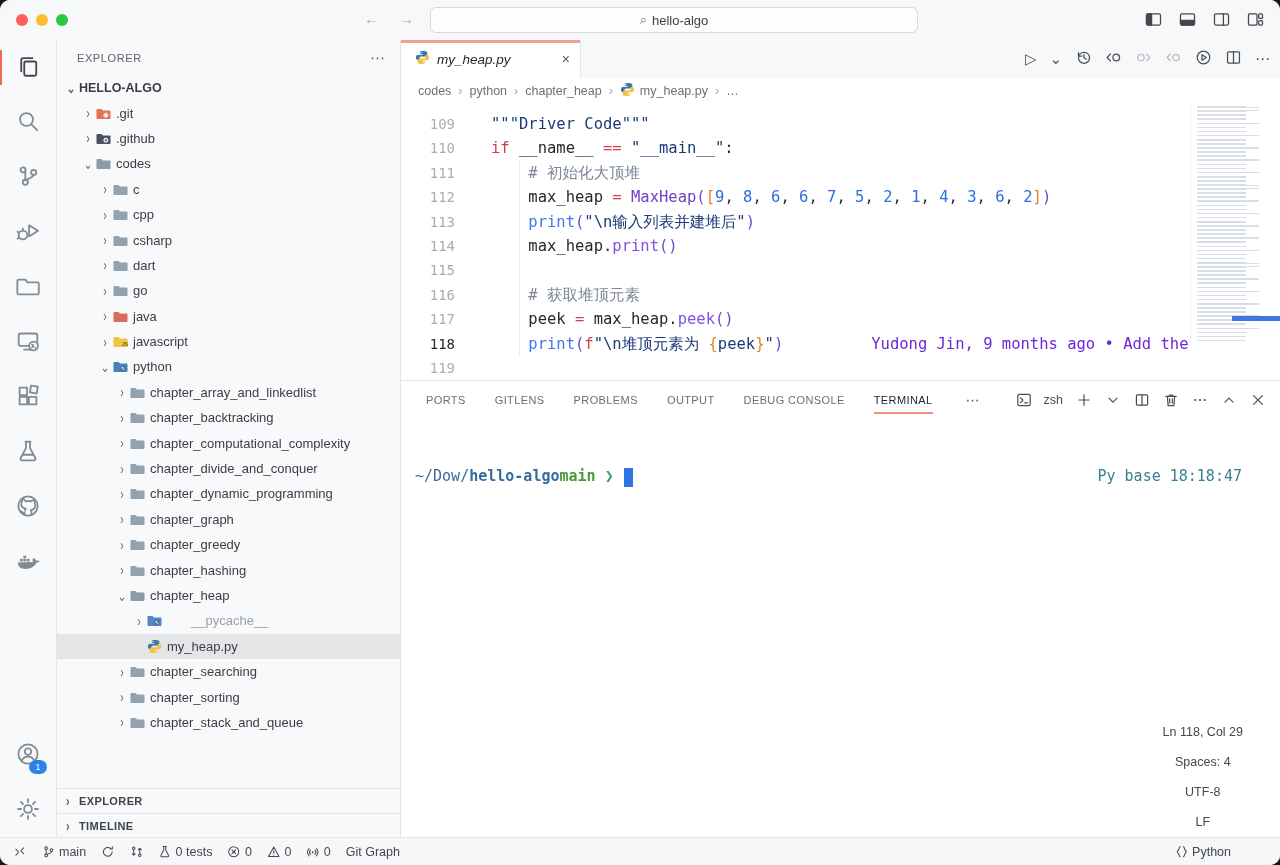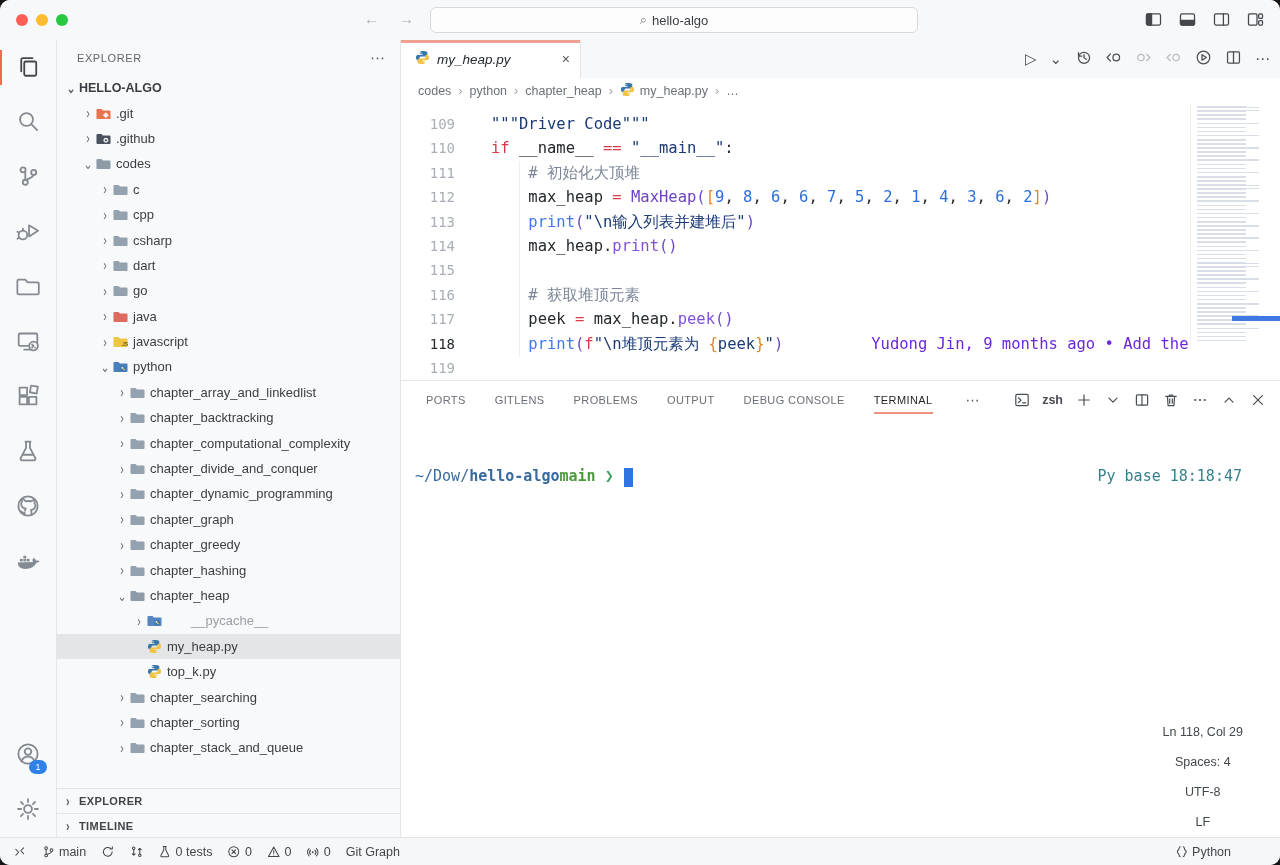--- a/index.html
+++ b/index.html
@@ -443,30 +443,20 @@
         <div class="trow sel" style="padding-left: 74px;">
           <span class="chev"></span>
           <span class="ticon">
             <svg viewBox="0 0 16 16" style="width:15px;height:15px">
               <path fill="#3b77a8" d="M7.9 1C5 1 5.2 2.3 5.2 2.3v2.1h2.9v.8H3.6S1 4.9 1 7.9s2.3 2.9 2.3 2.9h1.4V9.2s-.1-2.3 2.3-2.3h3.9s2.2.1 2.2-2.1V2.4S13.5 1 7.9 1zM6.3 2.2a.8.8 0 1 1 0 1.6.8.8 0 0 1 0-1.6z"></path>
               <path fill="#f2c340" d="M8.1 15c2.9 0 2.7-1.3 2.7-1.3v-2.1H7.9v-.8h4.5S15 11.1 15 8.1s-2.3-2.9-2.3-2.9h-1.4v1.6s.1 2.3-2.3 2.3H5.1s-2.2-.1-2.2 2.1v2.4S2.5 15 8.1 15zm1.6-1.2a.8.8 0 1 1 0-1.6.8.8 0 0 1 0 1.6z"></path>
             </svg>
           </span>
           <span class="tlabel">my_heap.py</span>
         </div>
-        <div class="trow" style="padding-left: 74px;">
-          <span class="chev"></span>
-          <span class="ticon">
-            <svg viewBox="0 0 16 16" style="width:15px;height:15px">
-              <path fill="#3b77a8" d="M7.9 1C5 1 5.2 2.3 5.2 2.3v2.1h2.9v.8H3.6S1 4.9 1 7.9s2.3 2.9 2.3 2.9h1.4V9.2s-.1-2.3 2.3-2.3h3.9s2.2.1 2.2-2.1V2.4S13.5 1 7.9 1zM6.3 2.2a.8.8 0 1 1 0 1.6.8.8 0 0 1 0-1.6z"></path>
-              <path fill="#f2c340" d="M8.1 15c2.9 0 2.7-1.3 2.7-1.3v-2.1H7.9v-.8h4.5S15 11.1 15 8.1s-2.3-2.9-2.3-2.9h-1.4v1.6s.1 2.3-2.3 2.3H5.1s-2.2-.1-2.2 2.1v2.4S2.5 15 8.1 15zm1.6-1.2a.8.8 0 1 1 0-1.6.8.8 0 0 1 0 1.6z"></path>
-            </svg>
-          </span>
-          <span class="tlabel">top_k.py</span>
-        </div>
         <div class="trow" style="padding-left: 57px;">
           <span class="chev">›</span>
           <span class="ticon">
             <svg viewBox="0 0 16 16" style="width:15px;height:15px">
               <path fill="#94a1ae" d="M1.5 3.2h4.4l1.5 1.7h7.1c.6 0 1 .4 1 1v6.9c0 .6-.4 1-1 1h-13c-.6 0-1-.4-1-1V4.2c0-.6.4-1 1-1z"></path>
             </svg>
           </span>
           <span class="tlabel">chapter_searching</span>
         </div>
         <div class="trow" style="padding-left: 57px;">
@@ -578,21 +568,21 @@
       <div class="ptabs" id="panelTabs">
           <span class="ptab">PORTS</span>
           <span class="ptab">GITLENS</span>
           <span class="ptab">PROBLEMS</span>
           <span class="ptab">OUTPUT</span>
           <span class="ptab">DEBUG CONSOLE</span>
           <span class="ptab active">TERMINAL</span>
           <span class="ptab-more">⋯</span>
         </div>
       <div class="pctrl" id="panelCtrl">
-          <span style="display: flex; align-items: center; gap: 12px; font-weight: bold;">
+          <span style="display: flex; align-items: center; gap: 12px;">
             <svg class="oicon " style="width:16px;height:16px" viewBox="0 0 16 16">
               <rect x="1.8" y="2.4" width="12.4" height="11.2" rx="1.4"></rect>
               <path d="M4.4 5.8L7 8.2l-2.6 2.4M8.6 10.8h3.2"></path>
             </svg>
             <span class="zsh-label" style="margin-left: 0px;">zsh</span>
           </span>
           <span style="display: flex; align-items: center; gap: 5px;">
             <svg class="oicon " style="width:16px;height:16px" viewBox="0 0 16 16">
               <path d="M8 2.8v10.4M2.8 8h10.4"></path>
             </svg>

